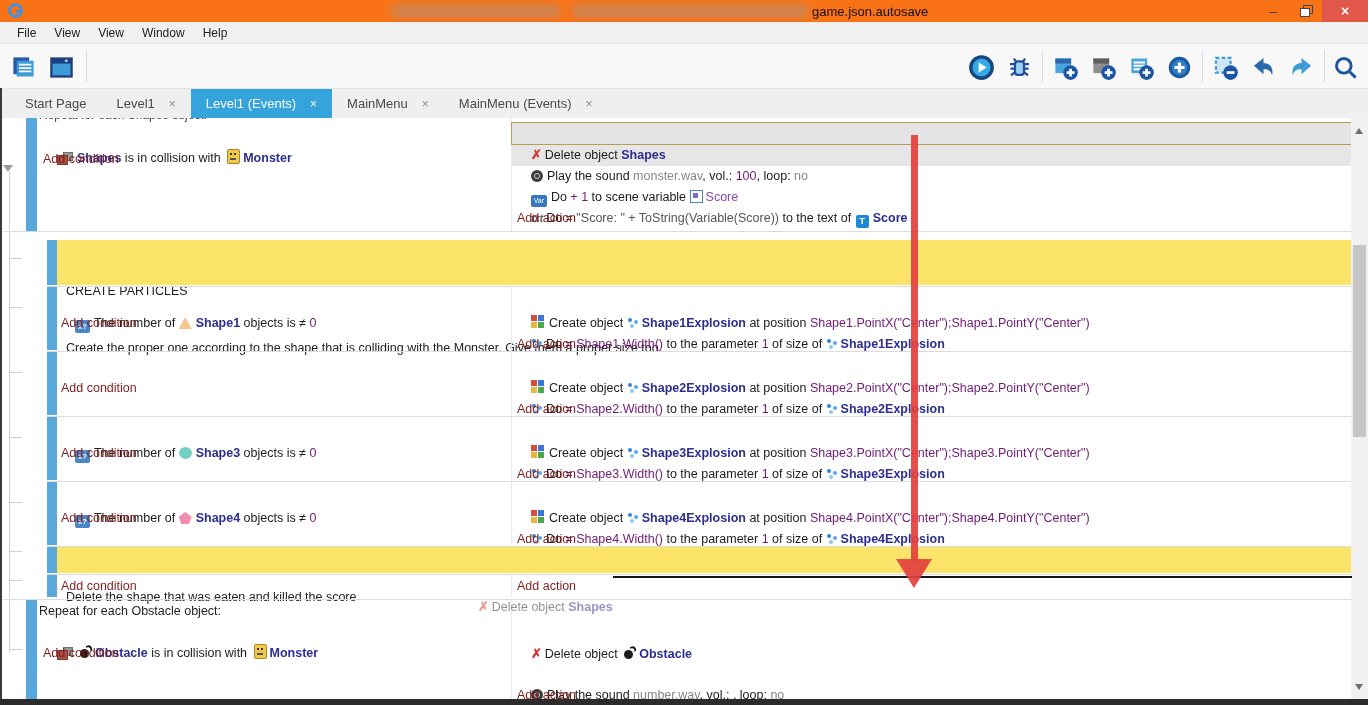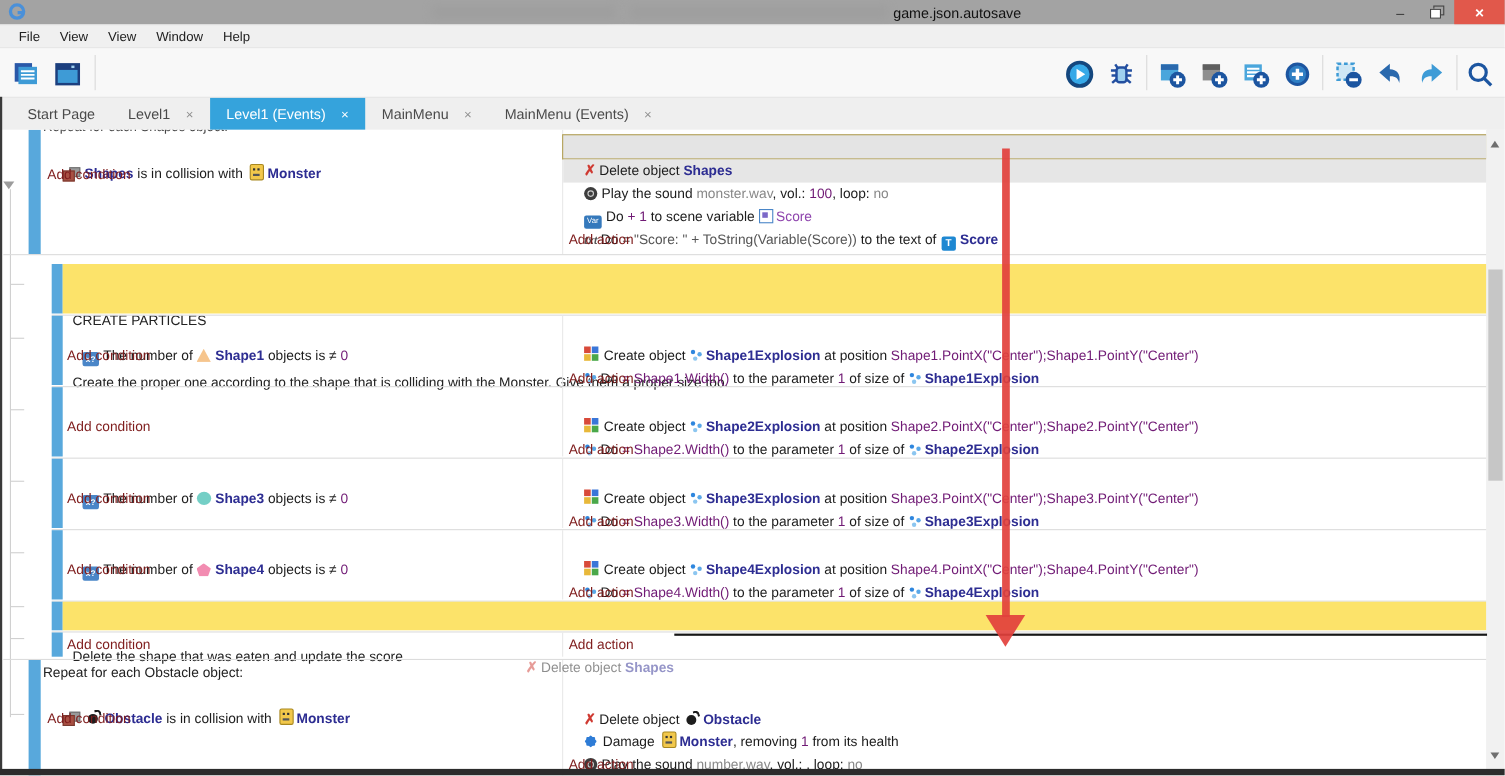--- a/index.html
+++ b/index.html
@@ -1,20 +1,20 @@
 <!DOCTYPE html>
 <html><head>
 <meta charset="utf-8">
 <style>
   html,body{margin:0;padding:0}
   body{width:1368px;height:705px;position:relative;overflow:hidden;background:#fff;
        font-family:"Liberation Sans",sans-serif;-webkit-font-smoothing:antialiased}
 
   
-  .titlebar{position:absolute;left:0;top:0;width:1368px;height:22px;background:#a3a3a3;border-bottom:1px solid #ececec}
+  .titlebar{position:absolute;left:0;top:0;width:1368px;height:22px;background:#f97316;border-bottom:1px solid #ececec}
   .logo{position:absolute;left:8px;top:3px;width:15px;height:15px;border:3px solid #4a90d9;border-radius:50%;box-sizing:border-box}
   .logo::after{content:"";position:absolute;right:-2px;top:4px;width:6px;height:3px;background:#4a90d9}
   .blurseg{position:absolute;top:5px;height:12px;background:#9a9a9a;filter:blur(4px);border-radius:3px;opacity:.5}
   .title-text{position:absolute;left:812px;top:4px;font-size:13px;color:#111;white-space:pre}
   .winbtn{position:absolute;top:0;height:22px;display:flex;align-items:center;justify-content:center;font-size:13px;color:#333;cursor:default}
   .btn-min{left:1258px;width:30px}
   .btn-restore{left:1290px;width:30px}
   .rest{width:8px;height:7px;border:1px solid #444;background:#fff;position:relative;margin-top:2px}
   .rest::before{content:"";position:absolute;left:2px;top:-4px;width:8px;height:7px;border:1px solid #444}
   .rest::after{content:"";position:absolute;left:-1px;top:-1px;width:8px;height:7px;background:#fff;border:1px solid #444}
@@ -336,21 +336,21 @@
     <span class="ic i-create"></span><span>Create object </span><span class="ic i-part"></span><span class="ob">Shape4Explosion</span><span> at position </span><span class="ex">Shape4.PointX("Center");Shape4.PointY("Center")</span>
   </div>
   <div class="ln" style="left:516px;top:390px">
     <span class="ic i-part"></span><span>Do </span><span class="ex">= Shape4.Width()</span><span> to the parameter </span><span class="ex">1</span><span> of size of </span><span class="ic i-part"></span><span class="ob">Shape4Explosion</span>
   </div>
   <div class="ln ph" style="left:516px;top:411px">Add action</div>
 
   <div class="hline" style="left:46px;top:428px;width:1305px"></div>
   <div class="bar" style="left:46px;top:429px;height:26px"></div>
   <div class="cmt" style="left:56px;top:429px;width:1295px;height:26px;padding-top:3px">
-    <div>Delete the shape that was eaten and update the score</div>
+    <div>Delete the shape that was eaten and killed the score</div>
   </div>
 
   <div class="hline" style="left:46px;top:456px;width:1305px"></div>
   <div class="bar" style="left:46px;top:457px;height:22px"></div>
   <div class="vdiv" style="top:457px;height:22px"></div>
   <div class="ln ph" style="left:60px;top:458px">Add condition</div>
   <div class="ln ph" style="left:516px;top:458px">Add action</div>
   <div class="dropline"></div>
   <div class="ln ghost" style="left:463px;top:457px">
     <span class="ic i-del">✗</span><span>Delete object </span><span class="ob">Shapes</span>
@@ -362,23 +362,20 @@
   <div class="ln hdr" style="left:38px;top:483px">Repeat for each Obstacle object:</div>
 
   <div class="ln" style="left:42px;top:504px">
     <span class="ic i-collision"></span><span class="ic i-bomb"></span><span class="ob">Obstacle</span><span> is in collision with </span><span class="ic i-monster"></span><span class="ob">Monster</span>
   </div>
   <div class="ln ph" style="left:42px;top:525px">Add condition</div>
 
   <div class="ln" style="left:516px;top:504px">
     <span class="ic i-del">✗</span><span>Delete object </span><span class="ic i-bomb"></span><span class="ob">Obstacle</span>
   </div>
-  <div class="ln" style="left:516px;top:525px">
-    <span class="ic i-damage"></span><span>Damage </span><span class="ic i-monster"></span><span class="ob">Monster</span><span>, removing </span><span class="ex">1</span><span> from its health</span>
-  </div>
   <div class="ln" style="left:516px;top:546px">
     <span class="ic i-sound"></span><span>Play the sound </span><span class="gx">number.wav</span><span>, vol.: , loop: </span><span class="gx">no</span>
   </div>
   <div class="ln ph" style="left:516px;top:567px">Add action</div>
 </div>
 
 <div class="dark-left"></div>
 <div class="bottombar"></div>
 
 <div class="sbar">

